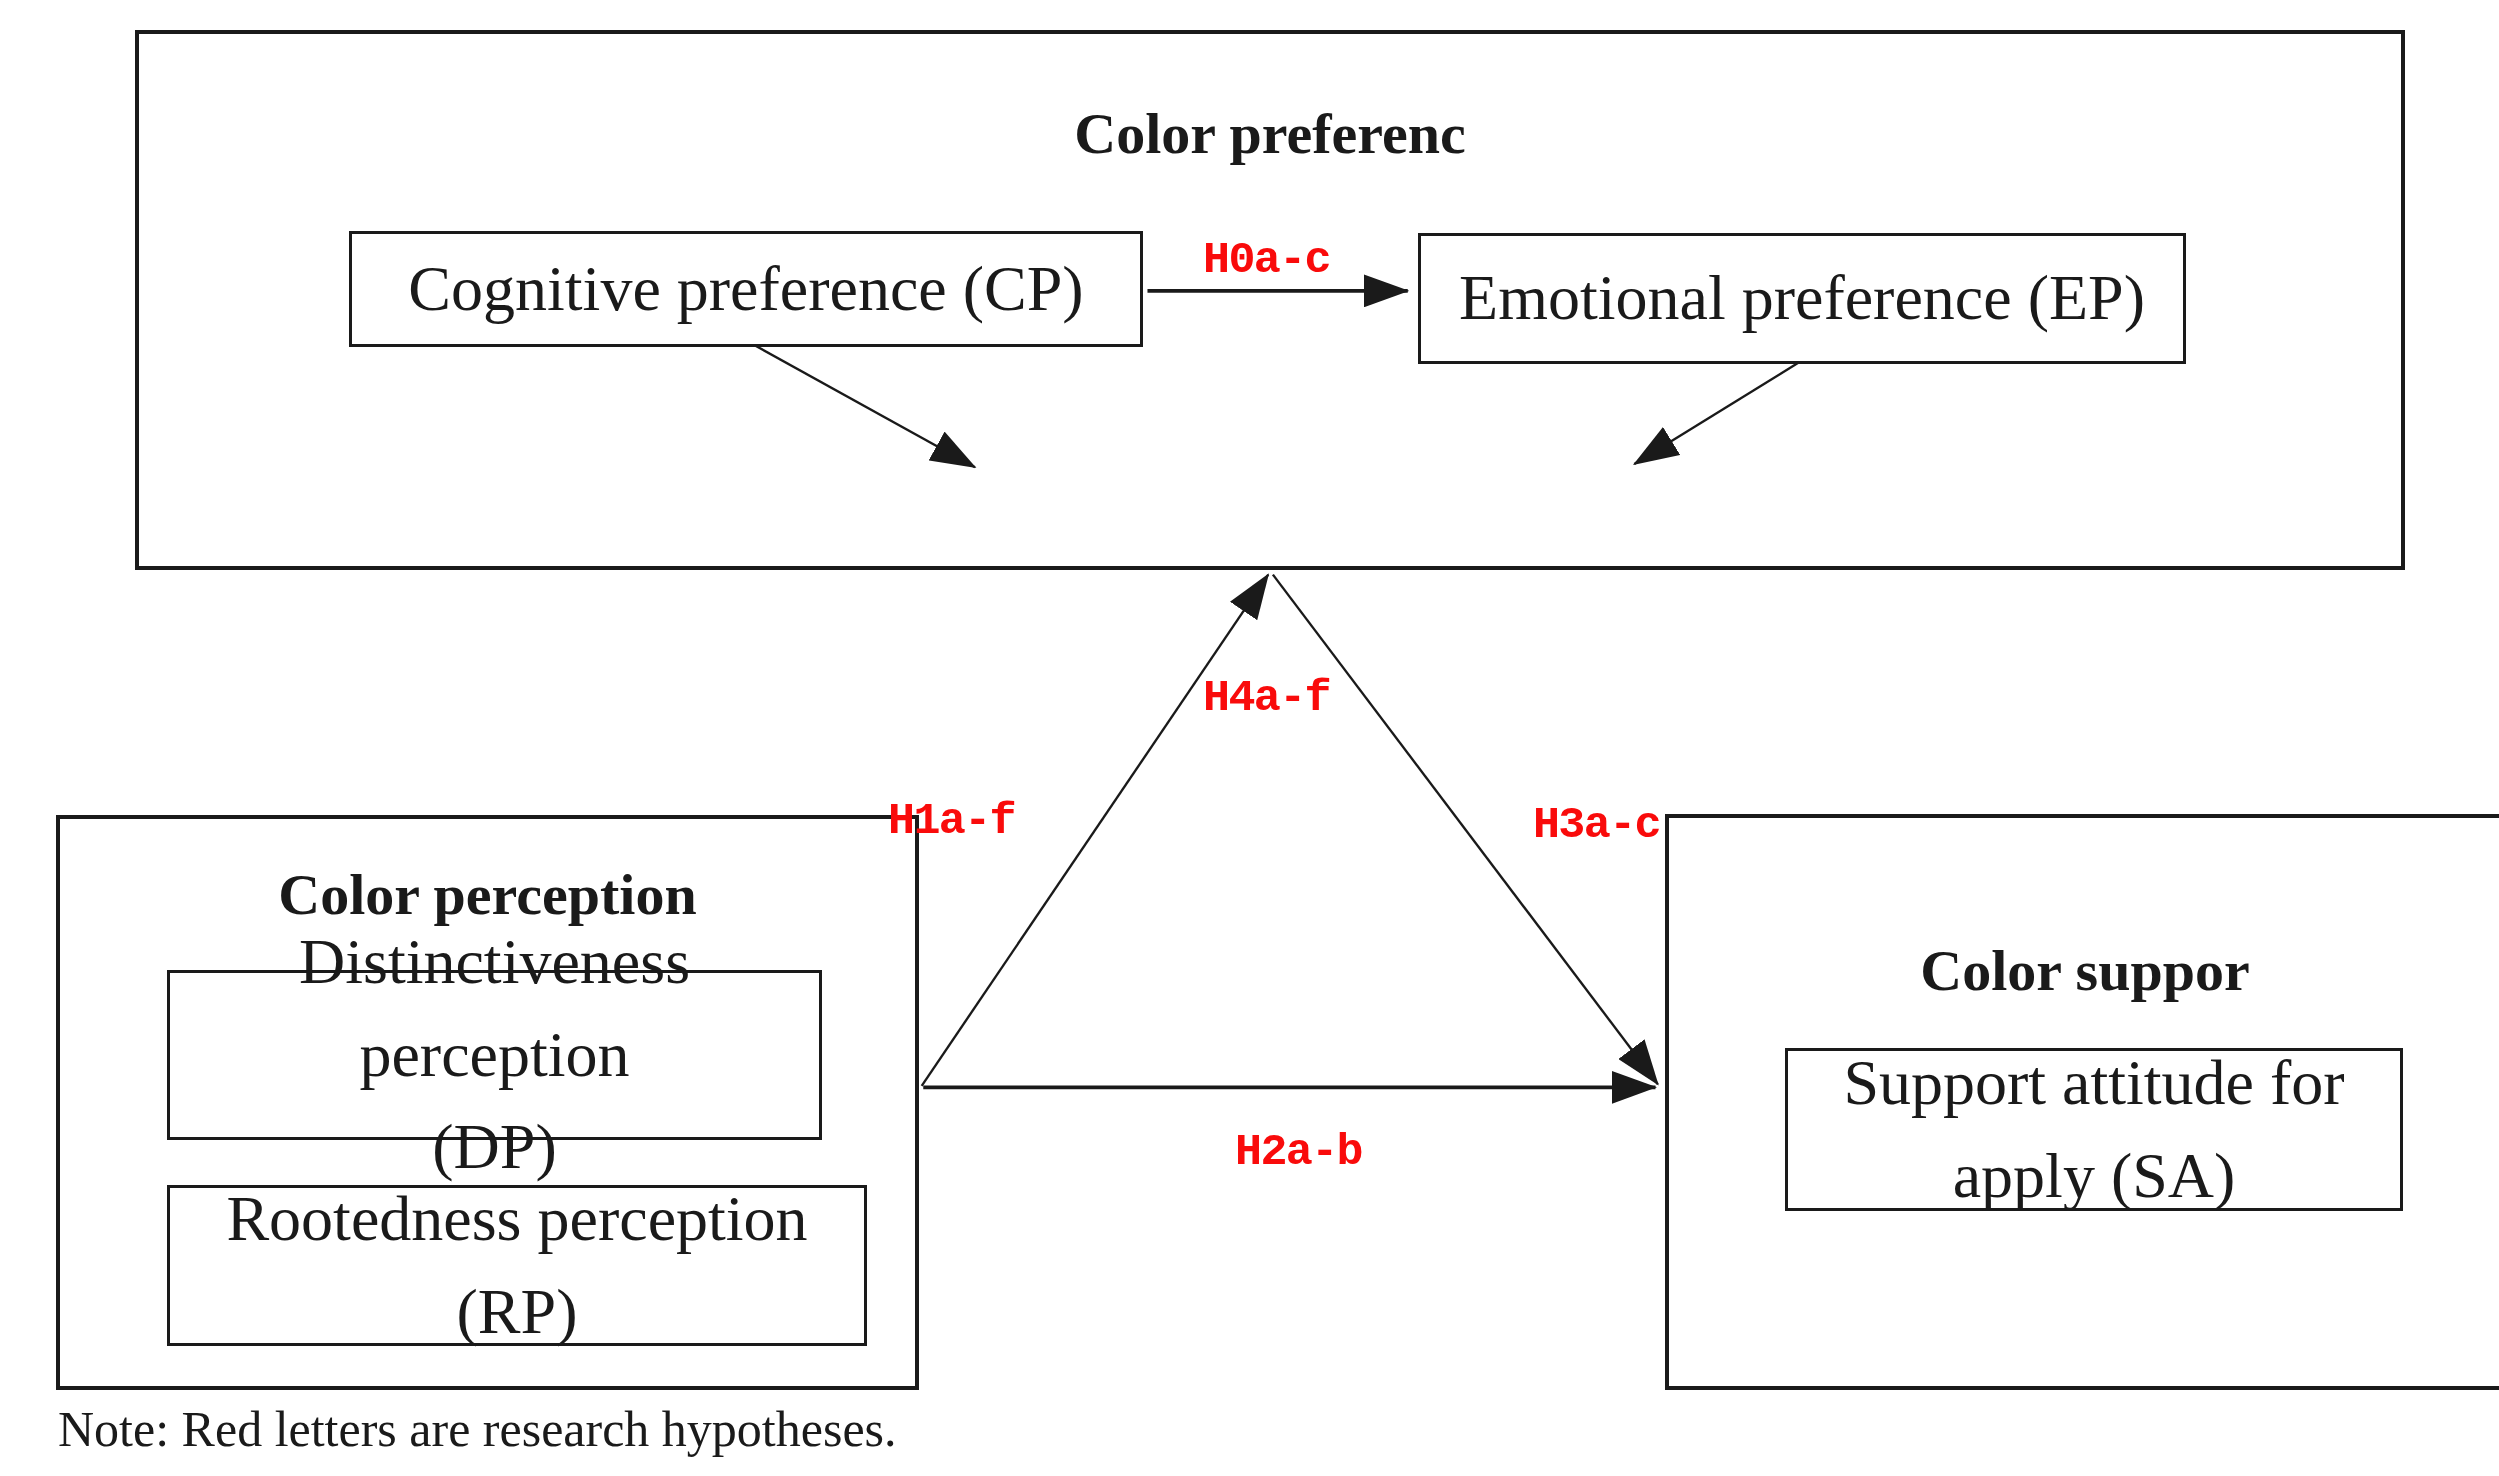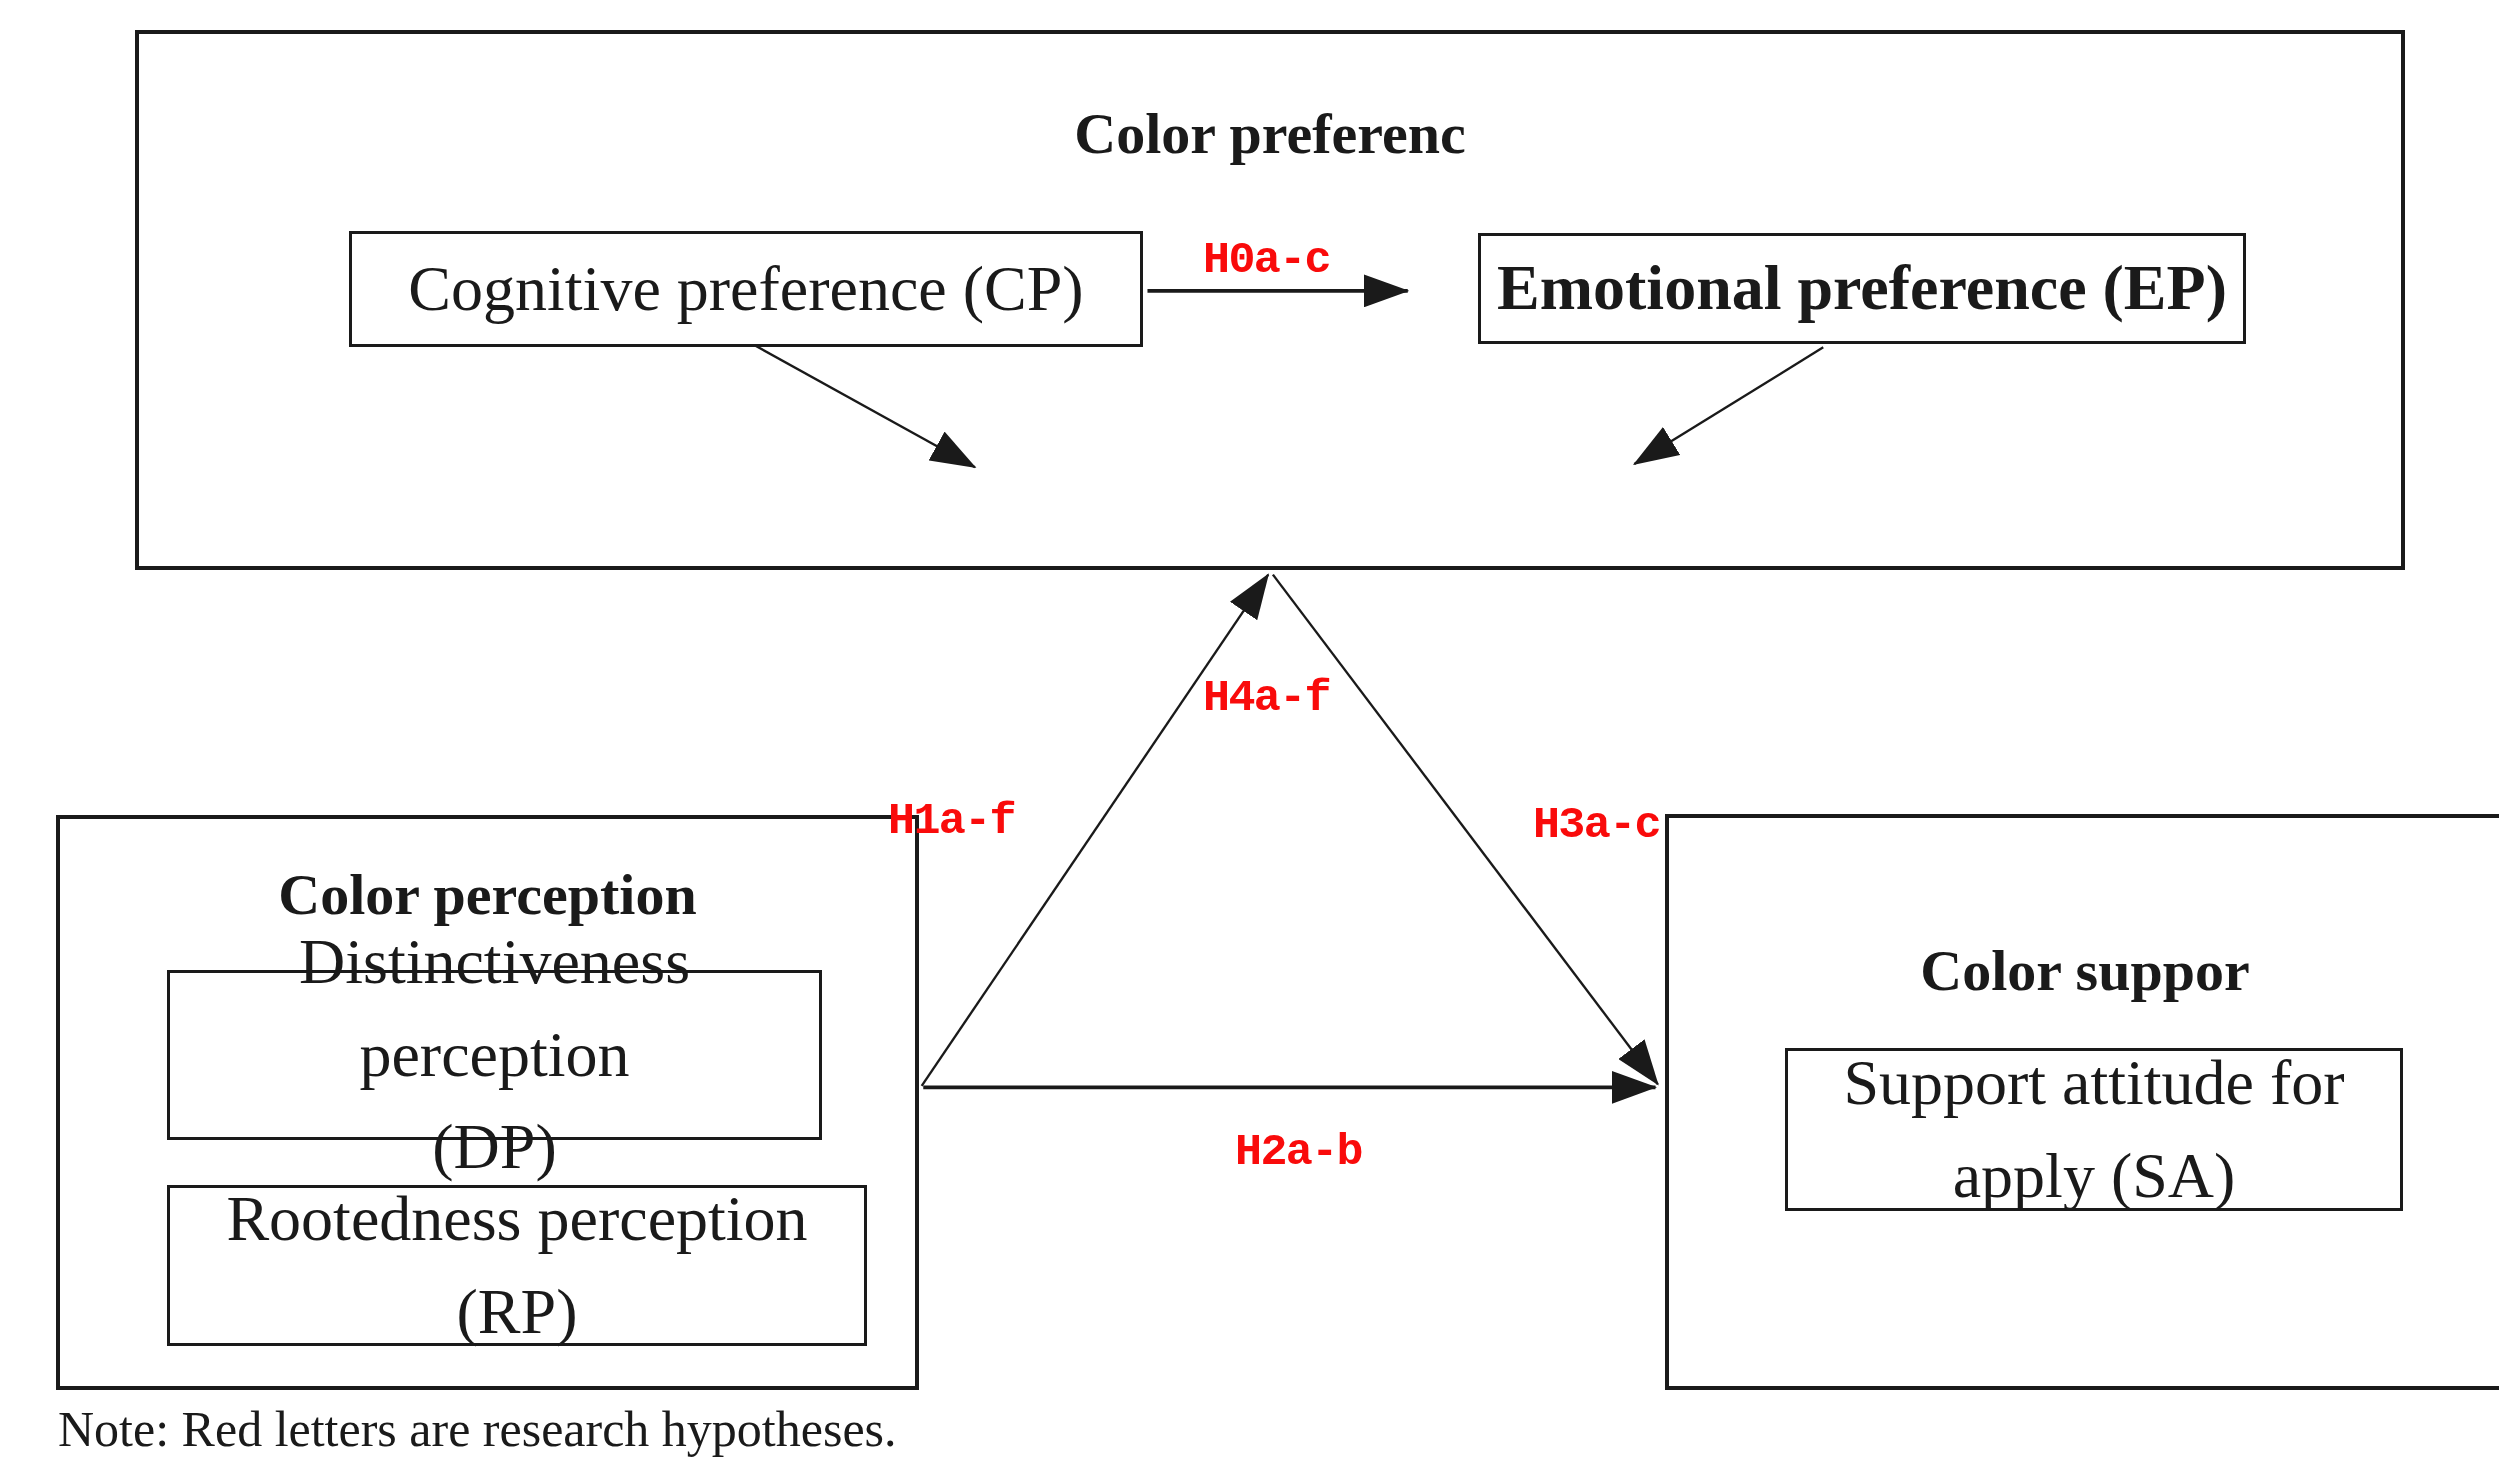--- a/index.html
+++ b/index.html
@@ -64,21 +64,21 @@
   }
   #arrow-layer line{stroke:var(--ink);}
   #arrow-layer .thick{stroke-width:5px;}
   #arrow-layer .thin{stroke-width:3px;}
   #arrow-layer marker path{fill:var(--ink);}
 
   
   #box-preference{left:107px;top:30px;width:2270px;height:540px;}
   #title-preference{left:107px;top:100px;width:2270px;}
   #box-cp{left:321px;top:231px;width:794px;height:116px;}
-  #box-ep{left:1450px;top:233px;width:768px;height:111px;font-weight:bold;}
+  #box-ep{left:1390px;top:233px;width:768px;height:131px;}
   #box-ip{left:955px;top:422px;width:644px;height:94px;font-size:49px;}
   #box-perception{left:28px;top:815px;width:863px;height:575px;}
   #title-perception{left:28px;top:861px;width:863px;text-align:center;}
   #box-dp{left:139px;top:970px;width:655px;height:170px;}
   #box-rp{left:139px;top:1185px;width:700px;height:161px;}
   #box-support{left:1637px;top:814px;width:840px;height:576px;}
   #title-support{left:1637px;top:937px;width:840px;}
   #box-sa{left:1757px;top:1048px;width:618px;height:163px;}
   #hyp-h0{left:1109px;top:235px;width:259px;}
   #hyp-h4{left:1109px;top:673px;width:259px;}

